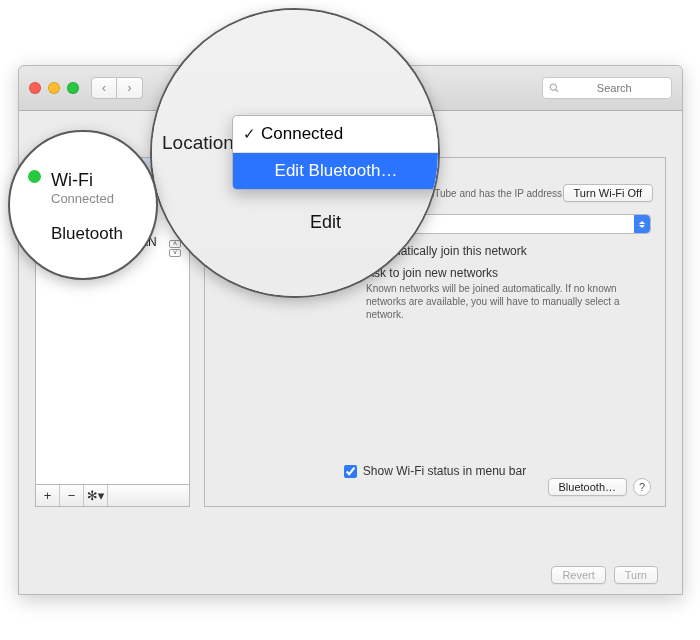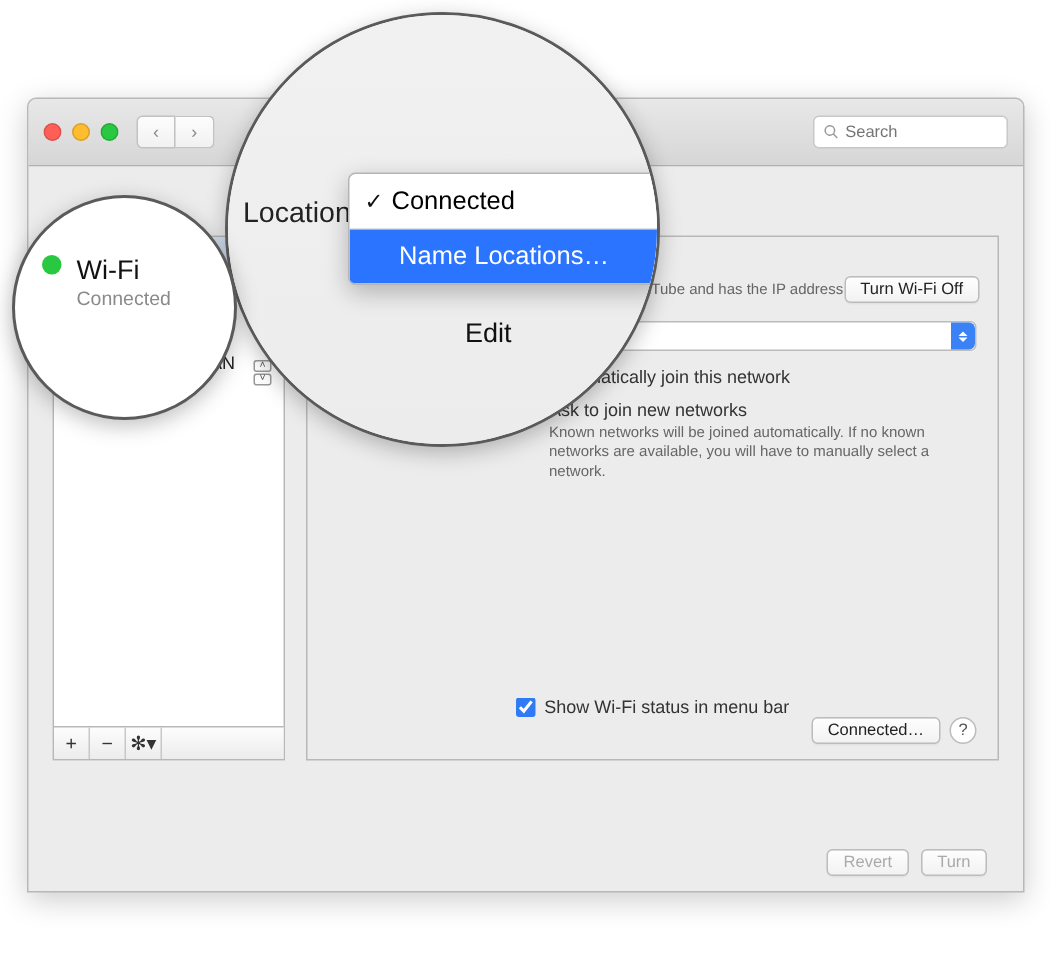--- a/index.html
+++ b/index.html
@@ -17,21 +17,21 @@
   }
   .traffic { display: flex; gap: 7px; }
   .tl { width: 12px; height: 12px; border-radius: 50%; border: 0.5px solid rgba(0,0,0,0.15); }
   .tl.red { background:#ff5f57;} .tl.yel{background:#febc2e;} .tl.grn{background:#28c840;}
   .navbtns { display:flex; margin-left:12px; }
   .navbtn { width:26px; height:22px; background:linear-gradient(#fdfdfd,#f1f1f1); border:1px solid #c2c2c2; display:flex; align-items:center; justify-content:center; font-size:12px; color:#888;}
   .navbtn:first-child{border-radius:4px 0 0 4px;} .navbtn:last-child{border-radius:0 4px 4px 0; border-left:none;}
   .title { position:absolute; left:50%; transform:translateX(-50%); font-size:13px; color:#333;}
   .search { margin-left:auto; display:flex; align-items:center; background:#fff; border:1px solid #c8c8c8; border-radius:4px; height:22px; width:130px; padding:0 6px;}
   .search svg{width:12px;height:12px; fill:#9a9a9a; margin-right:4px;}
-  .search input{border:none; outline:none; font-size:11px; width:100%; color:#555;}
+  .search input{border:none; outline:none; font-size:11px; width:100%; color:#555;text-align:center;}
 
   .body { padding: 12px 16px 12px 16px; }
   .loc-row { text-align:center; font-size:13px; color:#333; margin-bottom:10px; height:24px;}
 
   .cols { display:flex; height:350px; }
   .sidebar { width:155px; border:1px solid #b8b8b8; background:#fff; display:flex; flex-direction:column; margin-right:14px;}
   .side-list{flex:1; overflow:hidden;}
   .sitem{display:flex; align-items:center; padding:6px 8px; gap:8px; border-bottom:0;}
   .sitem.sel{background:#d9e6f7;}
   .dot{width:10px;height:10px;border-radius:50%;}
@@ -191,21 +191,21 @@
             <div class="help">Known networks will be joined automatically. If no known networks are available, you will have to manually select a network.</div>
           </div>
         </div>
 
         <div class="bottombar">
           <div class="chk" style="margin-bottom:0">
             <input type="checkbox" checked="" style="">
             <div class="cl">Show Wi-Fi status in menu bar</div>
           </div>
           <div class="rbtns">
-            <button class="mac-btn">Connected…</button>
+            <button class="mac-btn">Bluetooth…</button>
             <div class="helpc">?</div>
           </div>
         </div>
       </div>
     </div>
   </div>
 
   <div class="footer">
     <button class="mac-btn">Revert</button>
     <button class="mac-btn">Turn</button>
@@ -215,32 +215,36 @@
 <div class="zoom zoom1">
   <div class="zoom1-inner">
     <div class="loc-lbl">Location:</div>
     <div class="dropdown">
       <div class="ditem">
         <span class="ck">✓</span>
         <span>Connected</span>
       </div>
       <div class="dline"></div>
       <div class="ditem sel">
-        <span>Name Locations…</span>
+        <span>Edit Bluetooth…</span>
       </div>
     </div>
     <div class="statbig">Edit</div>
   </div>
 </div>
 
 <div class="zoom zoom2">
   <div class="zoom2-inner">
     <div class="z2a">
       <div class="row">
         <div class="dot g"></div>
         <div>
           <div class="nm">Wi-Fi</div>
           <div class="st">Connected</div>
         </div>
       </div>
+      <div class="row z2b" style="margin-top:18px">
+        <div style="width:13px"></div>
+        <div class="nm">Bluetooth</div>
+      </div>
     </div>
   </div>
 </div>
 
 </body></html>

